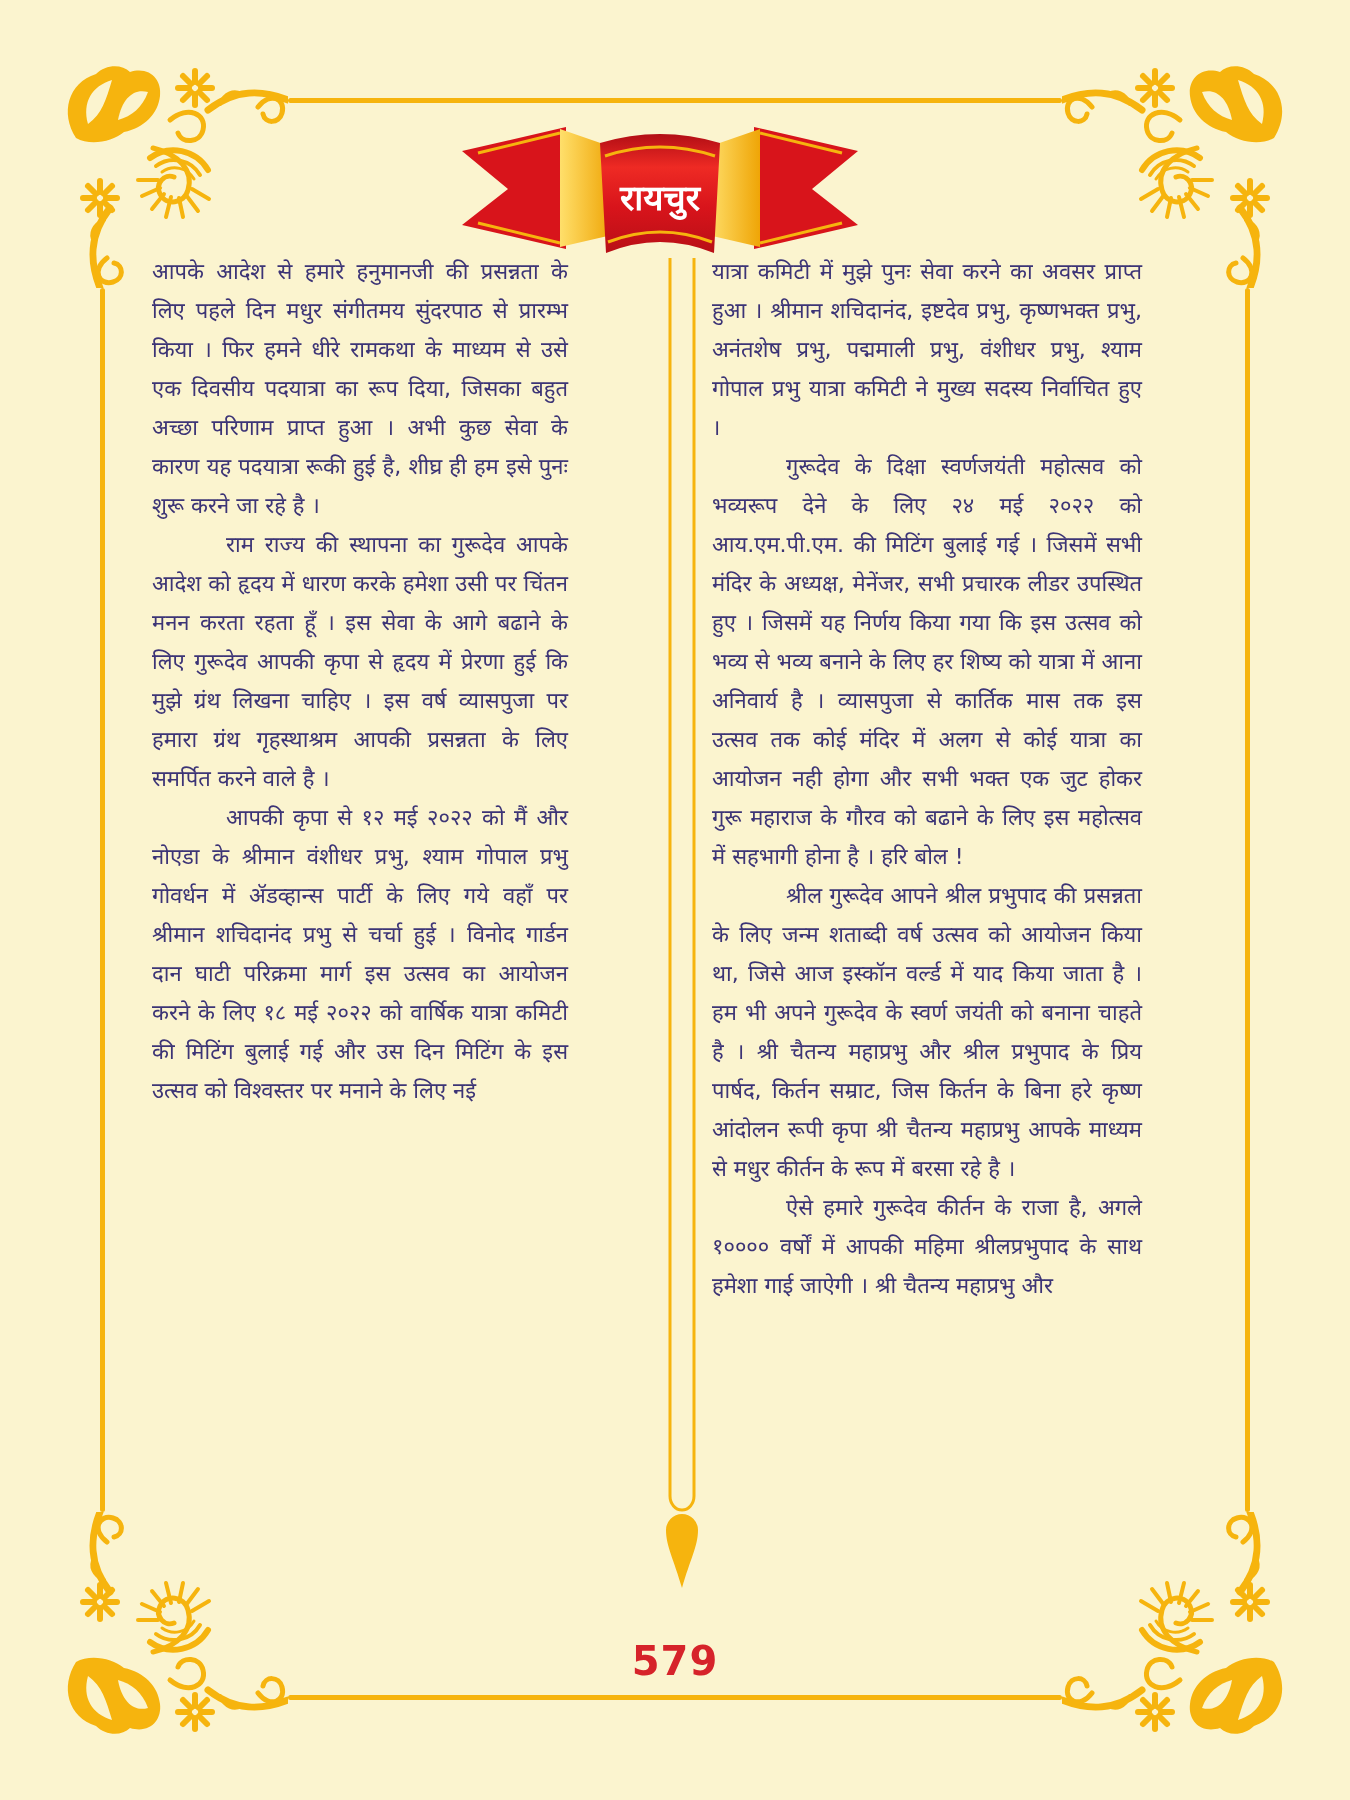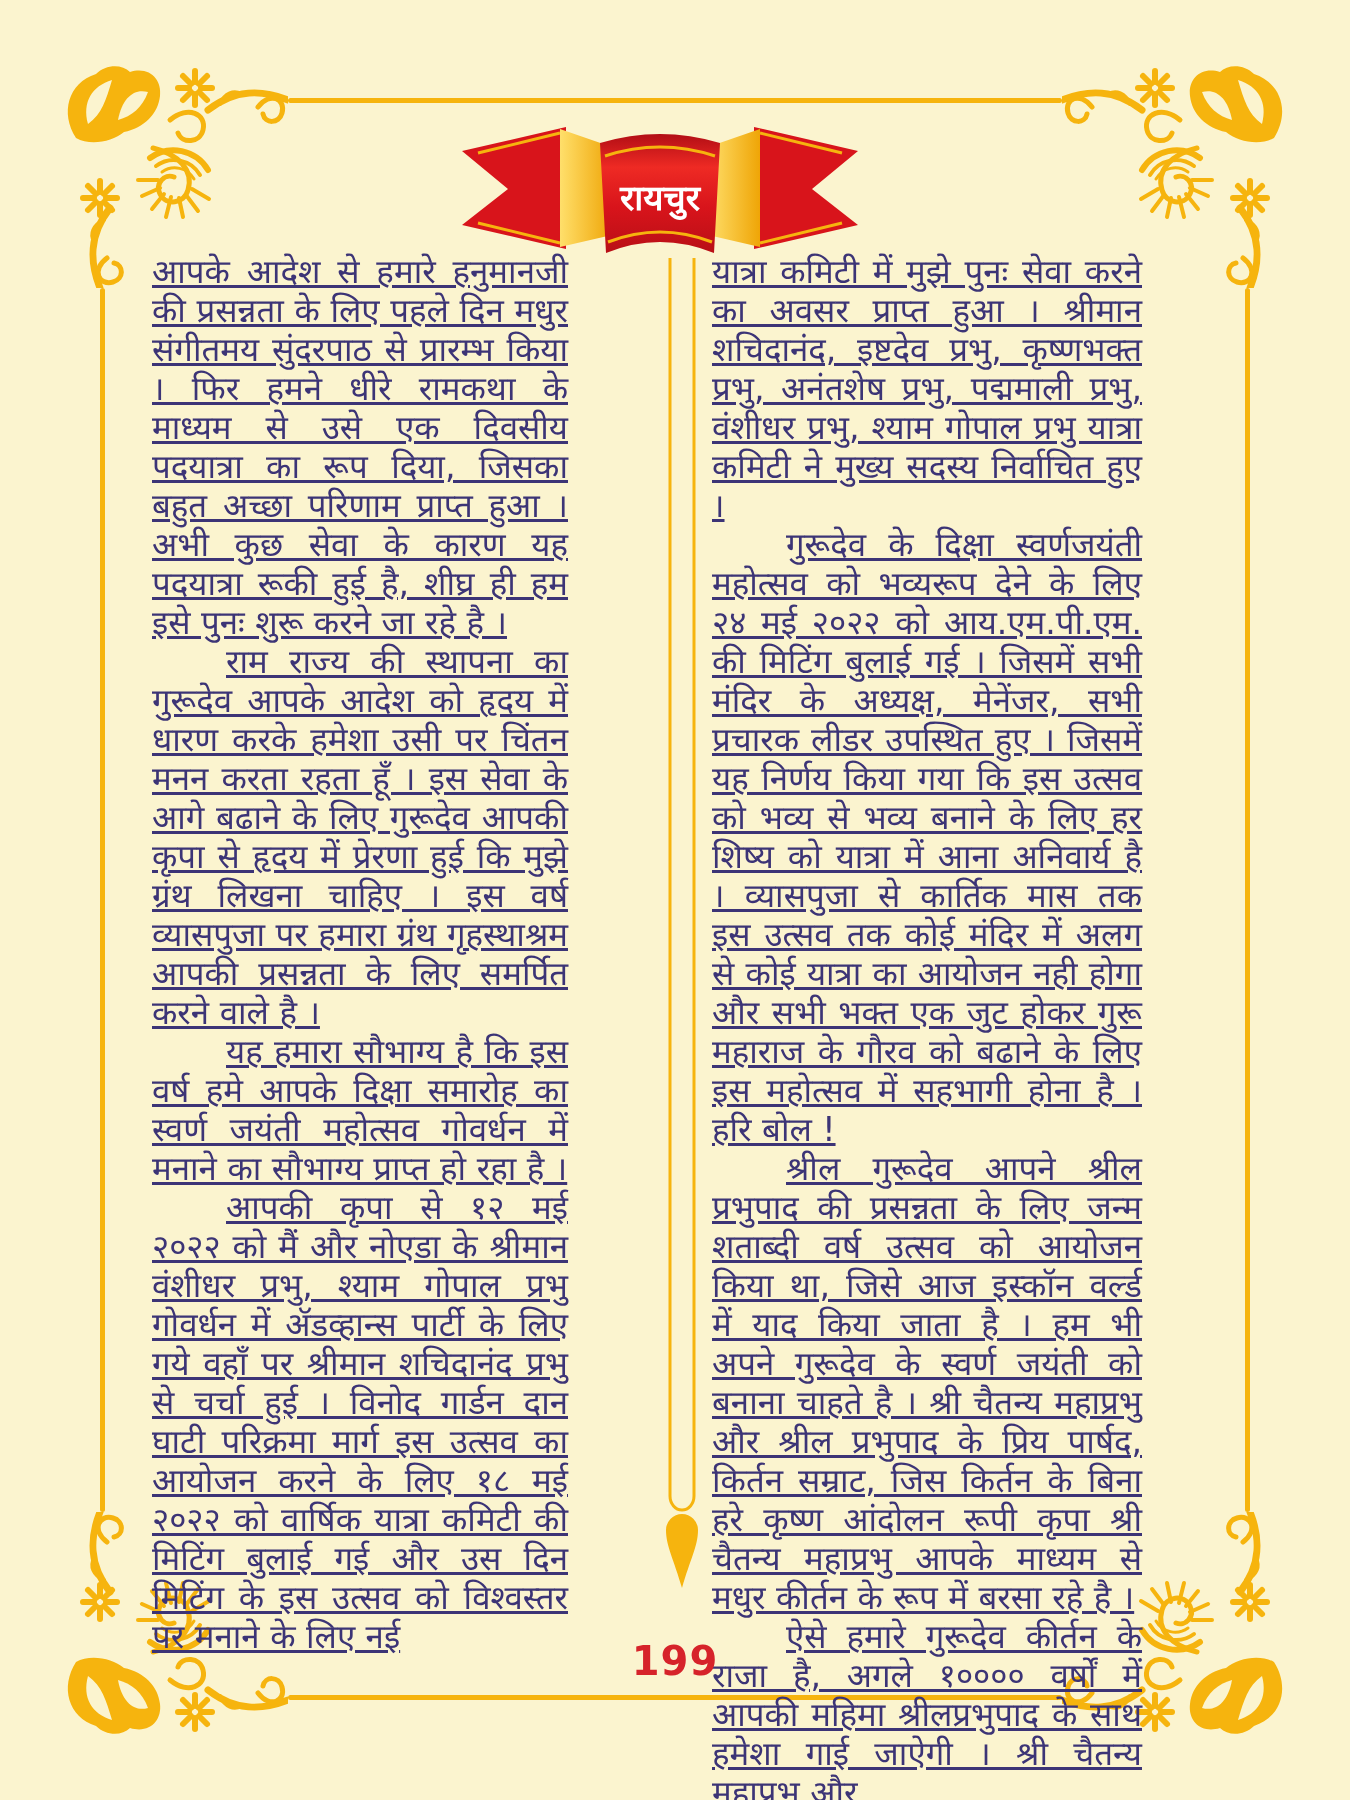--- a/index.html
+++ b/index.html
@@ -42,24 +42,23 @@
     fill:var(--banner_text);
   }
 
   
   .divider{position:absolute;left:652px;top:258px;width:60px;height:1332px;}
 
   
   .column{
     position:absolute;
     color:var(--text);
-    font-size:33px;
+    font-size:22px;
     line-height:39px;
     text-align:justify;
-    text-decoration:underline;
   }
   .column-left {left:152px;top:252px;width:416px;height:1420px;}
   .column-right{left:712px;top:252px;width:430px;height:1420px;}
   .para{margin:0;}
   .para.indent{text-indent:74px;}
 
   
   .page-number{
     position:absolute;
     left:0;right:0;top:1638px;
@@ -182,23 +181,22 @@
 </svg>
 
 <svg class="divider" viewBox="0 0 60 1332" preserveAspectRatio="none">
   <path d="M18,0 V1238 a12,14 0 0 0 24,0 V0" fill="none" stroke="var(--gold)" stroke-width="3"></path>
   <path d="M30,1330 C22,1302 14,1288 14,1272 a16,16 0 1 1 32,0 C46,1288 38,1302 30,1330 Z" fill="var(--gold)"></path>
 </svg>
 
 <div class="column column-left">
     <p class="para">आपके आदेश से हमारे हनुमानजी की प्रसन्नता के लिए पहले दिन मधुर संगीतमय सुंदरपाठ से प्रारम्भ किया । फिर हमने धीरे रामकथा के माध्यम से उसे एक दिवसीय पदयात्रा का रूप दिया, जिसका बहुत अच्छा परिणाम प्राप्त हुआ । अभी कुछ सेवा के कारण यह पदयात्रा रूकी हुई है, शीघ्र ही हम इसे पुनः शुरू करने जा रहे है ।</p>
     <p class="para indent">राम राज्य की स्थापना का गुरूदेव आपके आदेश को हृदय में धारण करके हमेशा उसी पर चिंतन मनन करता रहता हूँ । इस सेवा के आगे बढाने के लिए गुरूदेव आपकी कृपा से हृदय में प्रेरणा हुई कि मुझे ग्रंथ लिखना चाहिए । इस वर्ष व्यासपुजा पर हमारा ग्रंथ गृहस्थाश्रम आपकी प्रसन्नता के लिए समर्पित करने वाले है ।</p>
-    <p class="para indent">यह हमारा सौभाग्य है कि इस वर्ष हमे आपके दिक्षा समारोह का स्वर्ण जयंती महोत्सव गोवर्धन में मनाने का सौभाग्य प्राप्त हो रहा है ।</p>
     <p class="para indent">आपकी कृपा से १२ मई २०२२ को मैं और नोएडा के श्रीमान वंशीधर प्रभु, श्याम गोपाल प्रभु गोवर्धन में ॲडव्हान्स पार्टी के लिए गये वहाँ पर श्रीमान शचिदानंद प्रभु से चर्चा हुई । विनोद गार्डन दान घाटी परिक्रमा मार्ग इस उत्सव का आयोजन करने के लिए १८ मई २०२२ को वार्षिक यात्रा कमिटी की मिटिंग बुलाई गई और उस दिन मिटिंग के इस उत्सव को विश्वस्तर पर मनाने के लिए नई</p>
   </div>
 <div class="column column-right">
     <p class="para">यात्रा कमिटी में मुझे पुनः सेवा करने का अवसर प्राप्त हुआ । श्रीमान शचिदानंद, इष्टदेव प्रभु, कृष्णभक्त प्रभु, अनंतशेष प्रभु, पद्ममाली प्रभु, वंशीधर प्रभु, श्याम गोपाल प्रभु यात्रा कमिटी ने मुख्य सदस्य निर्वाचित हुए ।</p>
     <p class="para indent">गुरूदेव के दिक्षा स्वर्णजयंती महोत्सव को भव्यरूप देने के लिए २४ मई २०२२ को आय.एम.पी.एम. की मिटिंग बुलाई गई । जिसमें सभी मंदिर के अध्यक्ष, मेनेंजर, सभी प्रचारक लीडर उपस्थित हुए । जिसमें यह निर्णय किया गया कि इस उत्सव को भव्य से भव्य बनाने के लिए हर शिष्य को यात्रा में आना अनिवार्य है । व्यासपुजा से कार्तिक मास तक इस उत्सव तक कोई मंदिर में अलग से कोई यात्रा का आयोजन नही होगा और सभी भक्त एक जुट होकर गुरू महाराज के गौरव को बढाने के लिए इस महोत्सव में सहभागी होना है । हरि बोल !</p>
     <p class="para indent">श्रील गुरूदेव आपने श्रील प्रभुपाद की प्रसन्नता के लिए जन्म शताब्दी वर्ष उत्सव को आयोजन किया था, जिसे आज इस्कॉन वर्ल्ड में याद किया जाता है । हम भी अपने गुरूदेव के स्वर्ण जयंती को बनाना चाहते है । श्री चैतन्य महाप्रभु और श्रील प्रभुपाद के प्रिय पार्षद, किर्तन सम्राट, जिस किर्तन के बिना हरे कृष्ण आंदोलन रूपी कृपा श्री चैतन्य महाप्रभु आपके माध्यम से मधुर कीर्तन के रूप में बरसा रहे है ।</p>
     <p class="para indent">ऐसे हमारे गुरूदेव कीर्तन के राजा है, अगले १०००० वर्षों में आपकी महिमा श्रीलप्रभुपाद के साथ हमेशा गाई जाऐगी । श्री चैतन्य महाप्रभु और</p>
   </div>
 
-<div class="page-number">199</div>
+<div class="page-number">579</div>
 
 </body></html>

